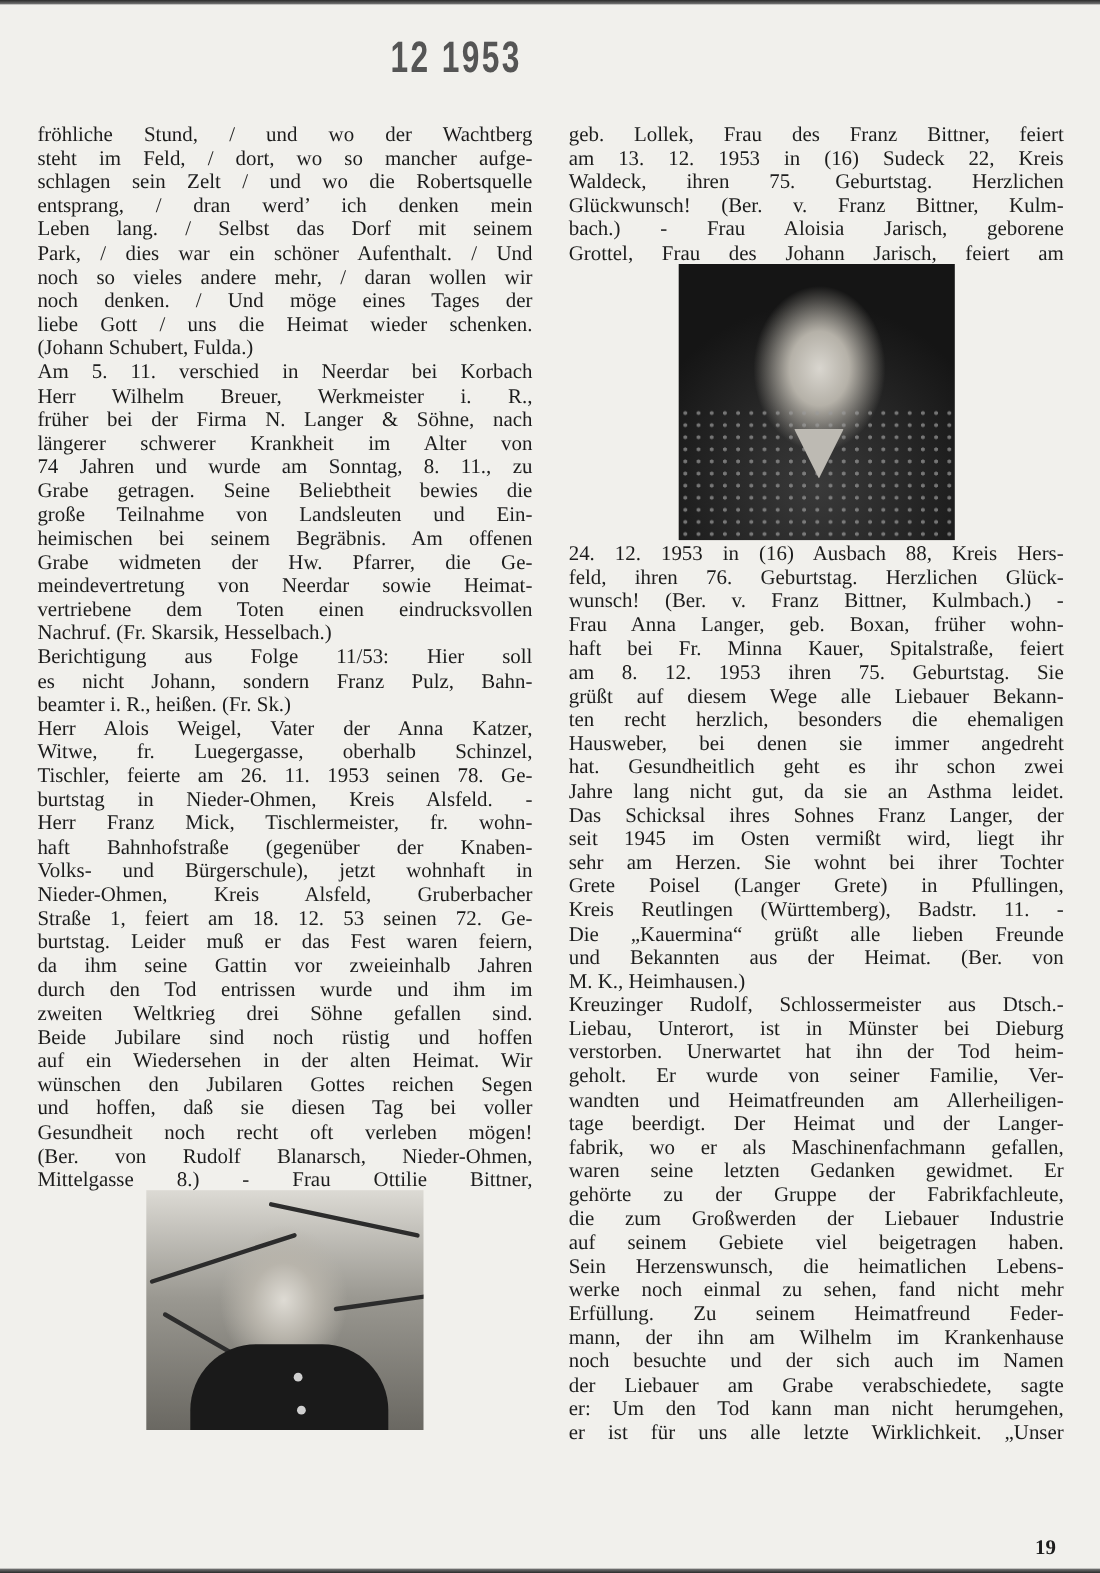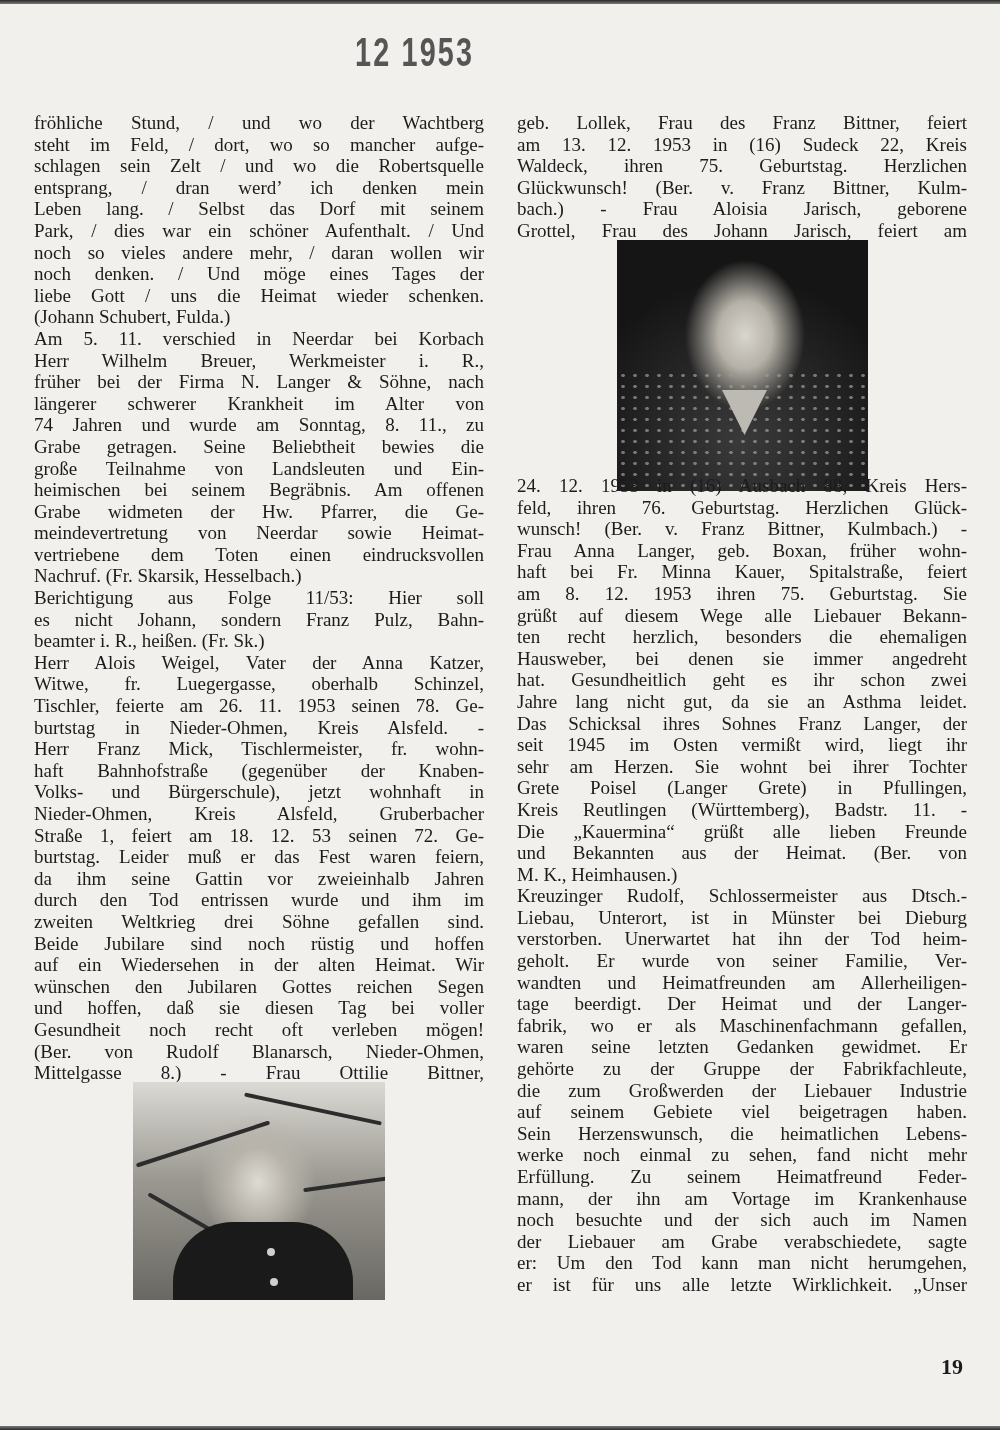--- a/index.html
+++ b/index.html
@@ -51,21 +51,21 @@
   }
   .photo2 .branch {
     position: absolute; height: 4px; background: #2c2c2c; border-radius: 2px;
   }
   .photo2 .body {
     position: absolute; left: 40px; top: 140px; width: 180px; height: 78px;
     background: #1a1a1a; border-radius: 60px 60px 0 0;
   }
   .photo2 .button { position: absolute; width: 8px; height: 8px; border-radius: 50%; background: #cfcfcf; }
   .page-number {
-    position: absolute; left: 941px; top: 1354px; font-size: 22px; font-weight: bold;
+    position: absolute; left: 941px; top: 1397px; font-size: 19px; font-weight: bold;
   }
 </style>
 </head>
 <body>
 
 <div class="top-edge"></div>
 
 <div class="stamp">12 1953</div>
 
 <div class="col left" id="leftcol">
@@ -123,21 +123,21 @@
     <span class="line">Glückwunsch! (Ber. v. Franz Bittner, Kulm-</span>
     <span class="line">bach.) - Frau Aloisia Jarisch, geborene</span>
     <span class="line">Grottel, Frau des Johann Jarisch, feiert am</span>
   </div>
 
 <div class="photo photo1" title="Portrait photo of Frau Aloisia Jarisch">
   <div class="dots"></div>
   <div class="collar"></div>
 </div>
 
-<div class="col right" style="top:475px" id="rightcol-bottom">
+<div class="col right" style="top:493px" id="rightcol-bottom">
     <span class="line">24. 12. 1953 in (16) Ausbach 88, Kreis Hers-</span>
     <span class="line">feld, ihren 76. Geburtstag. Herzlichen Glück-</span>
     <span class="line">wunsch! (Ber. v. Franz Bittner, Kulmbach.) -</span>
     <span class="line">Frau Anna Langer, geb. Boxan, früher wohn-</span>
     <span class="line">haft bei Fr. Minna Kauer, Spitalstraße, feiert</span>
     <span class="line">am 8. 12. 1953 ihren 75. Geburtstag. Sie</span>
     <span class="line">grüßt auf diesem Wege alle Liebauer Bekann-</span>
     <span class="line">ten recht herzlich, besonders die ehemaligen</span>
     <span class="line">Hausweber, bei denen sie immer angedreht</span>
     <span class="line">hat. Gesundheitlich geht es ihr schon zwei</span>
@@ -157,21 +157,21 @@
     <span class="line">wandten und Heimatfreunden am Allerheiligen-</span>
     <span class="line">tage beerdigt. Der Heimat und der Langer-</span>
     <span class="line">fabrik, wo er als Maschinenfachmann gefallen,</span>
     <span class="line">waren seine letzten Gedanken gewidmet. Er</span>
     <span class="line">gehörte zu der Gruppe der Fabrikfachleute,</span>
     <span class="line">die zum Großwerden der Liebauer Industrie</span>
     <span class="line">auf seinem Gebiete viel beigetragen haben.</span>
     <span class="line">Sein Herzenswunsch, die heimatlichen Lebens-</span>
     <span class="line">werke noch einmal zu sehen, fand nicht mehr</span>
     <span class="line">Erfüllung. Zu seinem Heimatfreund Feder-</span>
-    <span class="line">mann, der ihn am Vortage im Krankenhause</span>
+    <span class="line">mann, der ihn am Wilhelm im Krankenhause</span>
     <span class="line">noch besuchte und der sich auch im Namen</span>
     <span class="line">der Liebauer am Grabe verabschiedete, sagte</span>
     <span class="line">er: Um den Tod kann man nicht herumgehen,</span>
     <span class="line">er ist für uns alle letzte Wirklichkeit. „Unser</span>
   </div>
 
 <div class="photo photo2" title="Portrait photo of Frau Ottilie Bittner">
   <div class="branch" style="left:0;top:60px;width:140px;transform:rotate(-18deg);"></div>
   <div class="branch" style="left:110px;top:25px;width:140px;transform:rotate(12deg);"></div>
   <div class="branch" style="left:170px;top:100px;width:90px;transform:rotate(-8deg);"></div>

